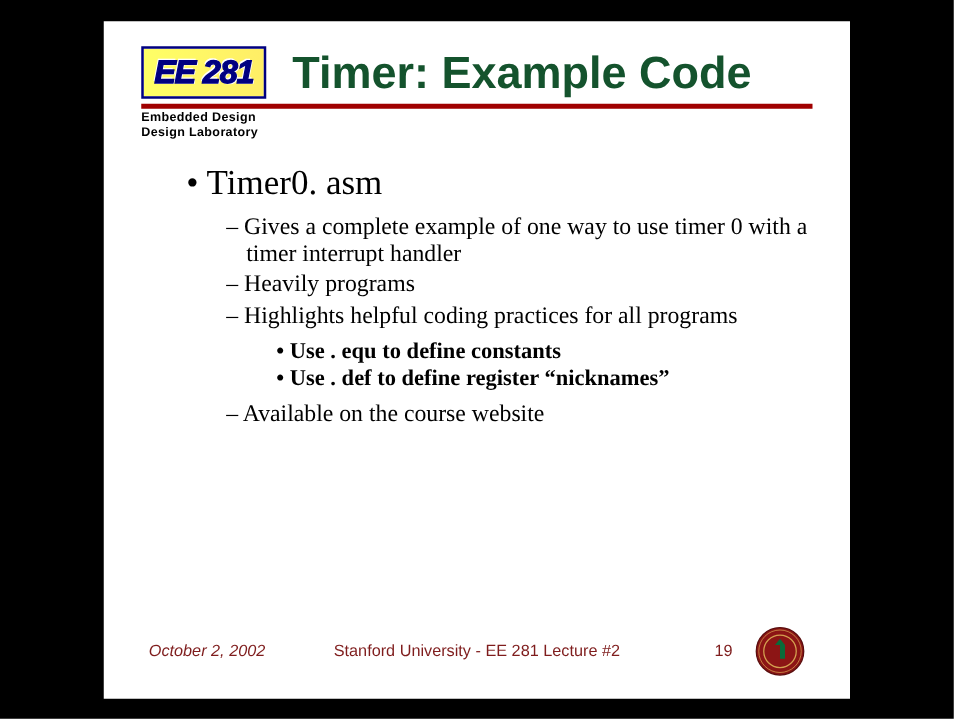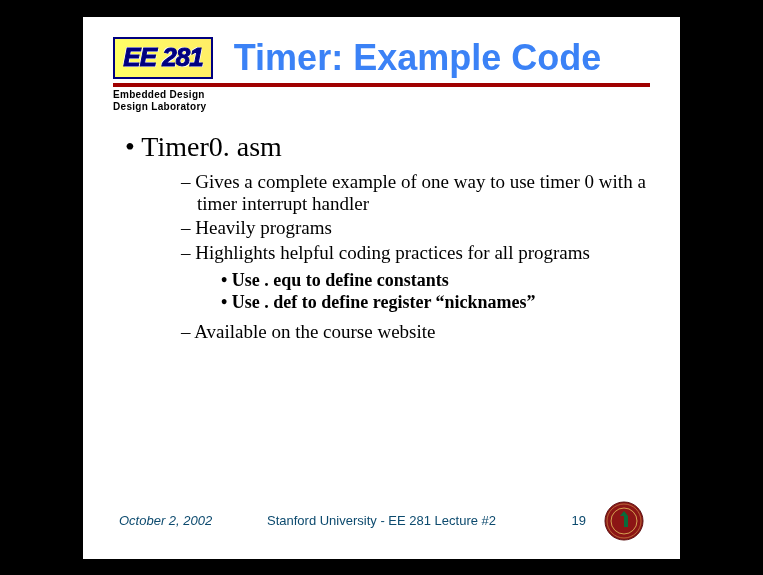--- a/index.html
+++ b/index.html
@@ -42,21 +42,21 @@
     font-style: italic;
     color: #000080;
     -webkit-text-stroke: 1px #000080;
     text-shadow: 1px 1px 0 #fff, -1px -1px 0 #fff;
     letter-spacing: -1px;
   }
   .title {
     font-family: Arial, Helvetica, sans-serif;
     font-weight: bold;
     font-size: 36px;
-    color: #3b82f6;
+    color: #14532d;
     flex: 1;
     text-align: center;
     padding-right: 40px;
   }
   .redline {
     border: none;
     border-top: 4px solid #a00000;
     margin-top: 4px;
   }
   .sublabel {
@@ -67,21 +67,21 @@
     letter-spacing: 0.3px;
     margin-top: 2px;
     line-height: 1.2;
   }
   .content {
     margin-top: 18px;
     color: #000;
   }
   .lvl1 {
     font-size: 28px;
-    margin-left: 12px;
+    margin-left: 36px;
     margin-bottom: 8px;
   }
   .lvl2 {
     font-size: 19px;
     margin-left: 68px;
     text-indent: -16px;
     padding-left: 16px;
     line-height: 1.18;
     margin-bottom: 2px;
   }
@@ -97,21 +97,21 @@
     position: absolute;
     bottom: 18px;
     left: 0;
     width: 100%;
     padding: 0 36px 0 36px;
     display: flex;
     align-items: center;
     justify-content: flex-end;
     font-family: Arial, Helvetica, sans-serif;
     font-size: 13px;
-    color: #0c4a6e;
+    color: #7f1d1d;
   }
   .footer-left  { font-style: italic; flex:1; text-align:left; }
   .footer-center{ flex:2; text-align:center; }
   .footer-right { flex:1; text-align:right; display:flex; align-items:center; justify-content:flex-end; gap:18px;}
   .seal {
     width: 40px;
     height: 40px;
     flex-shrink:0;
   }
 </style>

